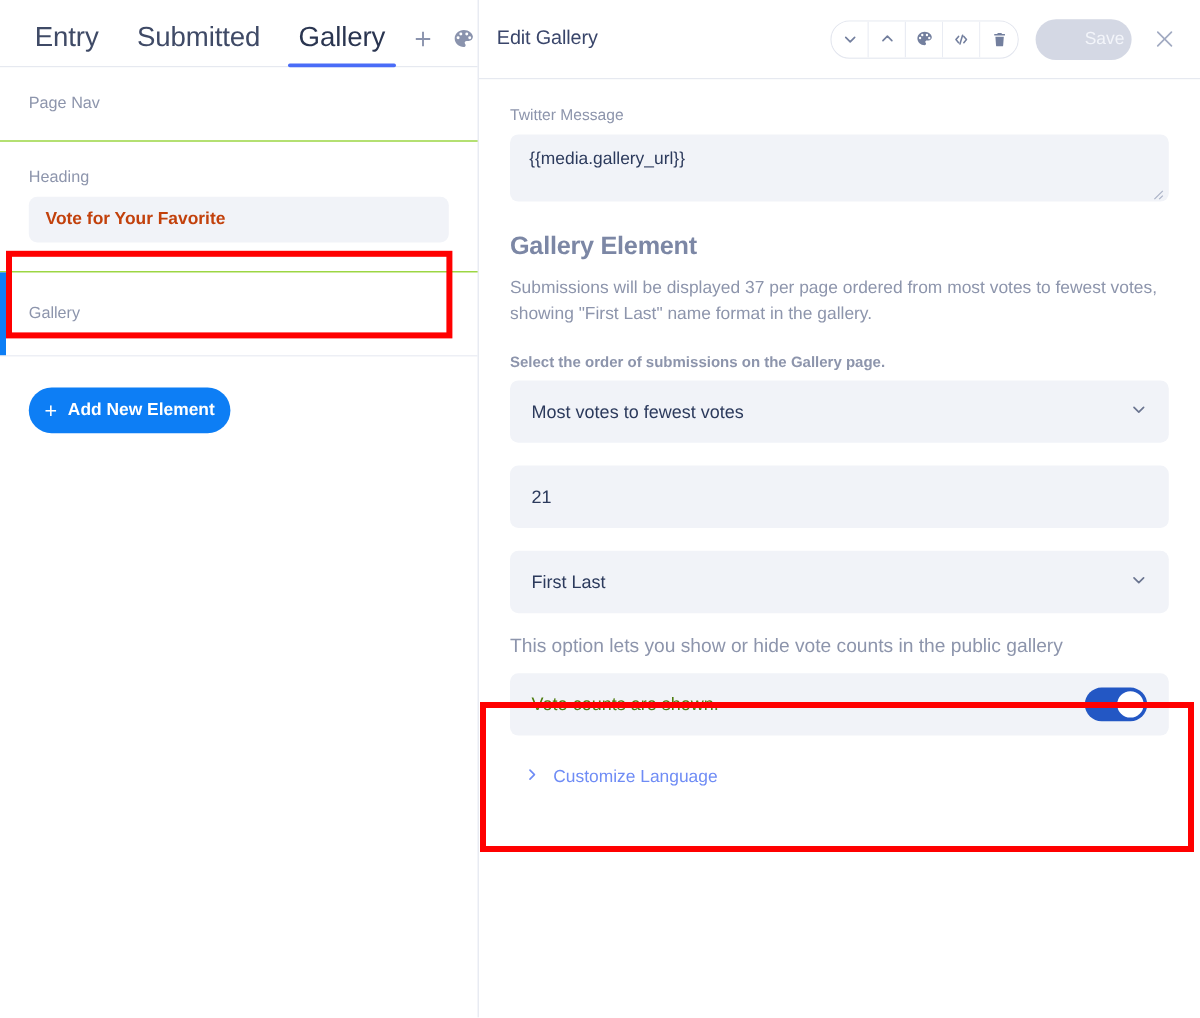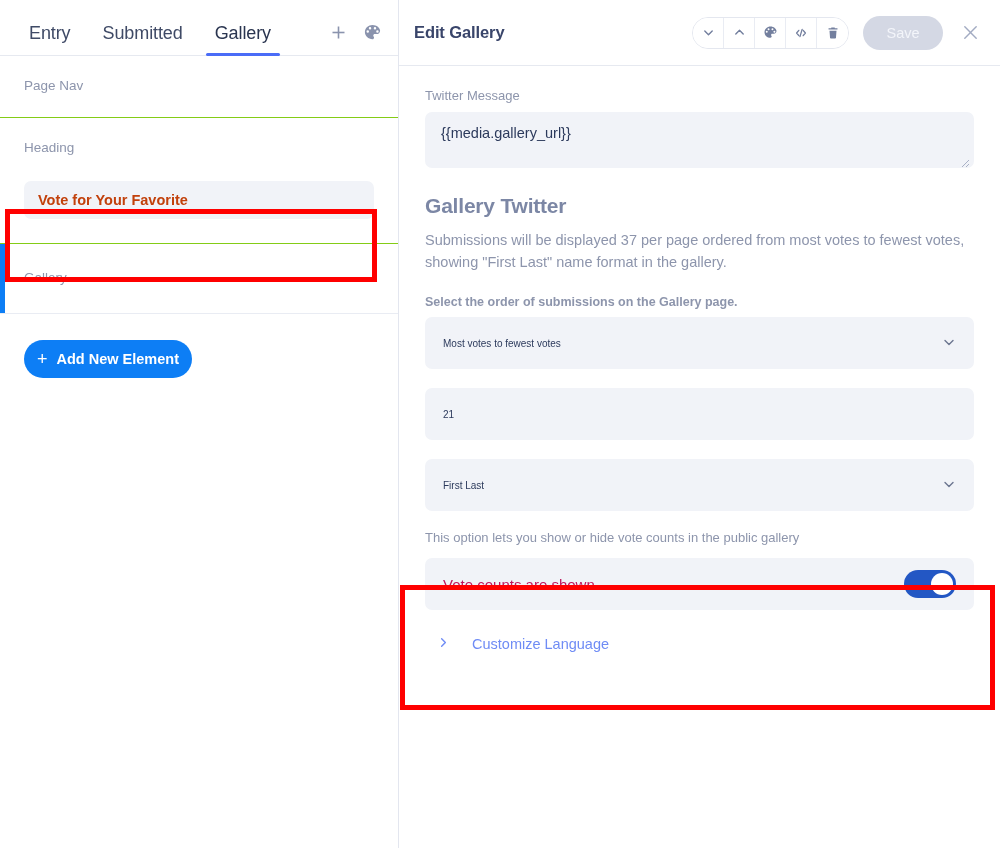--- a/index.html
+++ b/index.html
@@ -21,21 +21,21 @@
     flex: 0 0 399px;
   }
   #tabbar {
     height: 56px;
     border-bottom: 1px solid #e6e9f0;
     display: flex; align-items: flex-end;
     padding: 0 16px 0 20px;
     position: relative;
   }
   .tab {
-    font-size: 18px;
+    font-size: 23px;
     color: #3f4a66;
     padding: 0 9px 11px 9px;
     margin-right: 14px;
     cursor: pointer;
     position: relative;
     letter-spacing: -0.1px;
   }
   .tab.active { color: #2a3550; }
   .tab.active::after {
     content: ""; position: absolute;
@@ -48,21 +48,21 @@
   }
   .tb-icon { color: #8a93ad; cursor: pointer; display: flex; align-items: center; }
 
   .lp-section {
     border-bottom: 1px solid #84cc16;
     padding: 22px 24px 24px 24px;
   }
   .lp-label {
     font-size: 13.5px; color: #8d95ac; margin-bottom: 0;
   }
-  .lp-field-label { font-size: 13.5px; color: #8d95ac; margin-bottom: 26px; }
+  .lp-field-label { font-size: 13.5px; color: #8d95ac; margin-bottom: 9px; }
   .lp-input {
     background: #f1f3f8;
     border-radius: 7px;
     height: 38px;
     display: flex; align-items: center;
     padding: 0 14px;
     font-size: 14.5px; color: #c2410c; font-weight: bold;
   }
   #gallery-row {
     position: relative;
@@ -88,40 +88,41 @@
   
   #right-panel {
     flex: 1 1 auto; height: 848px; background: #ffffff;
     display: flex; flex-direction: column;
   }
   #rp-header {
     height: 66px; border-bottom: 1px solid #e6e9f0;
     display: flex; align-items: center; padding: 0 16px 0 15px;
     flex: 0 0 66px;
   }
-  #rp-title { font-size: 16.5px; color: #3a4straight; font-weight: bold; }
+  #rp-title { font-size: 16.5px; color: #3a4straight; }
   #rp-title { color: #39456a; font-size: 16.5px; letter-spacing: -0.1px; }
   .rp-header-actions { margin-left: auto; display: flex; align-items: center; gap: 14px; }
   #icon-group {
     display: flex; align-items: stretch;
     height: 32px; border: 1px solid #e4e7ef;
     border-radius: 16px; overflow: hidden; background: #fff;
   }
   #icon-group .ig-btn {
     width: 31px; display: flex; align-items: center; justify-content: center;
     color: #737f9e; cursor: pointer; border-right: 1px solid #e9ecf3;
     background: #fff;
   }
   #icon-group .ig-btn:last-child { border-right: none; }
   #save-btn {
     width: 80px; height: 34px;
     background: #d4d8e4; color: #f3f5fa;
     border: none; border-radius: 17px;
     font-size: 14.5px; font-family: "Liberation Sans", sans-serif;
     cursor: default;
+    text-align: right;
   }
   #close-btn { color: #a2abc2; cursor: pointer; display: flex; align-items: center; padding: 0 4px; }
 
   #rp-body { padding: 22px 26px 0 26px; overflow: hidden; }
   .fld-label { font-size: 13px; color: #8d95ac; margin-bottom: 9px; }
   .fld-sublabel { font-size: 12.5px; color: #8d95ac; font-weight: bold; margin-bottom: 8px; }
   #twitter-msg {
     background: #f1f3f8; border-radius: 7px;
     height: 56px; padding: 13px 16px;
     font-size: 14.5px; color: #2c3a5c;
@@ -135,45 +136,45 @@
     font-size: 21px; color: #7c87a5; font-weight: bold;
     margin: 26px 0 11px 0; letter-spacing: -0.2px;
   }
   #sorting-desc {
     font-size: 14.5px; color: #8d95ac; line-height: 1.52;
     margin-bottom: 22px; max-width: 540px;
   }
   .select-box, .text-box {
     background: #f1f3f8; border-radius: 7px;
     height: 52px; display: flex; align-items: center;
-    padding: 0 18px; font-size: 10px; color: #2c3a5c;
+    padding: 0 18px; font-size: 15px; color: #2c3a5c;
     margin-bottom: 19px; cursor: pointer;
   }
   .select-box .chev { margin-left: auto; color: #6b7590; }
   .text-box { cursor: text; }
 
   #votecount-block { margin-top: 14px; }
-  #votecount-desc { font-size: 13px; color: #8d95ac; margin-bottom: 13px; }
+  #votecount-desc { font-size: 16px; color: #8d95ac; margin-bottom: 13px; }
   #votecount-row {
     background: #f1f3f8; border-radius: 7px;
     height: 52px; display: flex; align-items: center;
     padding: 0 18px;
   }
-  #votecount-row .vc-text { font-size: 15px; color: #be185d; }
+  #votecount-row .vc-text { font-size: 15px; color: #4d7c0f; }
   #vote-toggle {
     margin-left: auto; width: 52px; height: 28px;
     background: #2357c4; border-radius: 14px;
     position: relative; cursor: pointer;
   }
   #vote-toggle .knob {
     position: absolute; top: 3px; right: 3px;
     width: 22px; height: 22px; background: #fff; border-radius: 50%;
   }
   #customize-lang {
-    margin-top: 26px; display: flex; align-items: center; gap: 22px;
+    margin-top: 26px; display: flex; align-items: center; gap: 11px;
     color: #6f8cf5; font-size: 14.5px; cursor: pointer;
     padding-left: 12px;
   }
 
   
   .redbox {
     position: absolute; border: 5px solid #ff0000;
     pointer-events: none; z-index: 50;
   }
   #redbox-left { left: 5px; top: 209px; width: 372px; height: 73px; }
@@ -287,21 +288,21 @@
       <div id="twitter-msg">
         <span>{{media.gallery_url}}</span>
         <span class="resize-grip">
           <svg width="10" height="10" viewBox="0 0 10 10" stroke="currentColor" stroke-width="1" fill="none">
             <line x1="9" y1="2" x2="2" y2="9"></line>
               <line x1="9" y1="6" x2="6" y2="9"></line>
           </svg>
         </span>
       </div>
 
-      <div id="sorting-title">Gallery Twitter</div>
+      <div id="sorting-title">Gallery Element</div>
       <div id="sorting-desc">Submissions will be displayed 37 per page ordered from most votes to fewest votes, showing "First Last" name format in the gallery.</div>
 
       <div class="fld-sublabel">Select the order of submissions on the Gallery page.</div>
       <div class="select-box">
         <span>Most votes to fewest votes</span>
         <span class="chev">
           <svg width="14" height="14" viewBox="0 0 14 14" fill="none" stroke="currentColor" stroke-width="1.4" stroke-linecap="round" stroke-linejoin="round">
               <polyline points="3,5.5 7,9.5 11,5.5"></polyline>
             </svg>
         </span>

